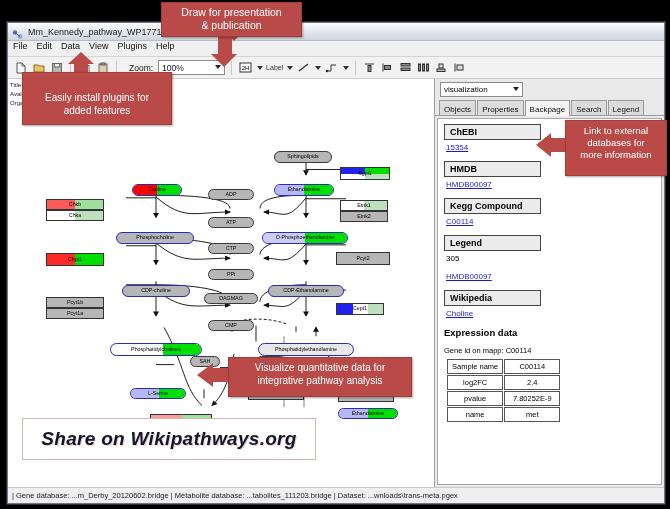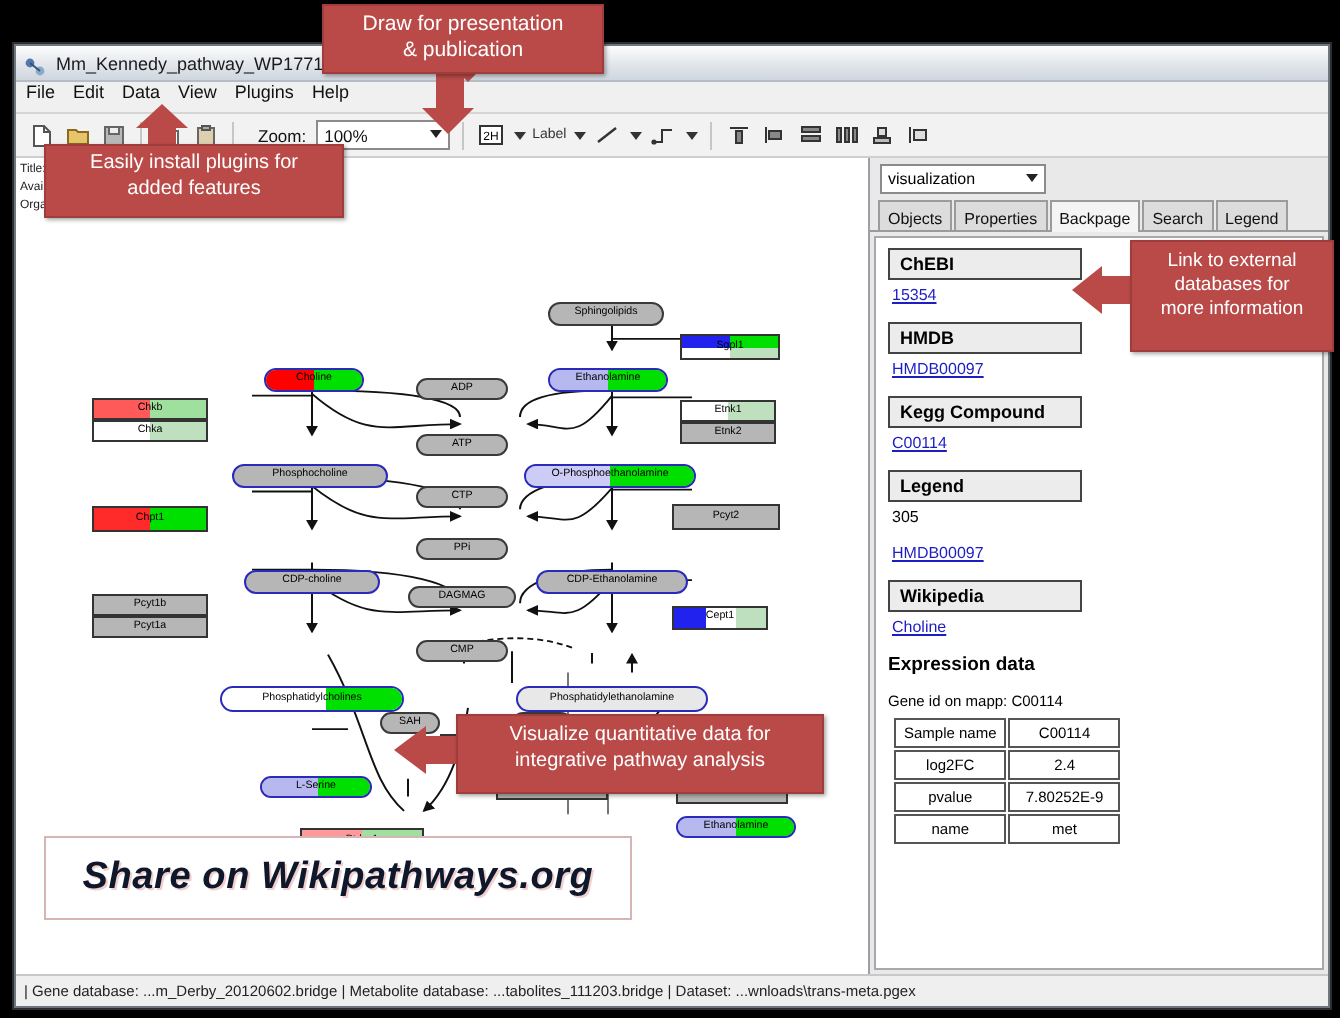--- a/index.html
+++ b/index.html
@@ -515,21 +515,21 @@
 </div>
 
 <div class="callout" style="left:161px;top:2px;width:139px;height:30px;font-size:10.5px;padding-top:3px;">
   <div style="white-space:pre-line;">Draw for presentation
 &amp; publication</div>
 </div>
 <div class="co-arrow" style="left:225px;top:32px;border-left:9px solid transparent;border-right:9px solid transparent;border-top:9px solid #b94a48;"></div>
 <div class="co-arrow" style="left:218px;top:32px;width:14px;height:24px;background:#b94a48;border:0;"></div>
 <div class="co-arrow" style="left:211px;top:54px;border-left:13px solid transparent;border-right:13px solid transparent;border-top:13px solid #b94a48;"></div>
 
-<div class="callout" style="left:22px;top:72px;width:148px;height:32px;font-size:10px;padding-top:3px;">
+<div class="callout" style="left:22px;top:72px;width:148px;height:32px;font-size:10px;padding-top:19px;">
   <div style="white-space:pre-line;">Easily install plugins for
 added features</div>
 </div>
 <div class="co-arrow" style="left:74px;top:62px;width:14px;height:12px;background:#b94a48;"></div>
 <div class="co-arrow" style="left:68px;top:52px;border-left:13px solid transparent;border-right:13px solid transparent;border-bottom:12px solid #b94a48;"></div>
 
 <div class="callout" style="left:565px;top:120px;width:100px;height:50px;font-size:9.5px;padding-top:4px;">
   <div style="white-space:pre-line;">Link  to external
 databases  for
 more information</div>

